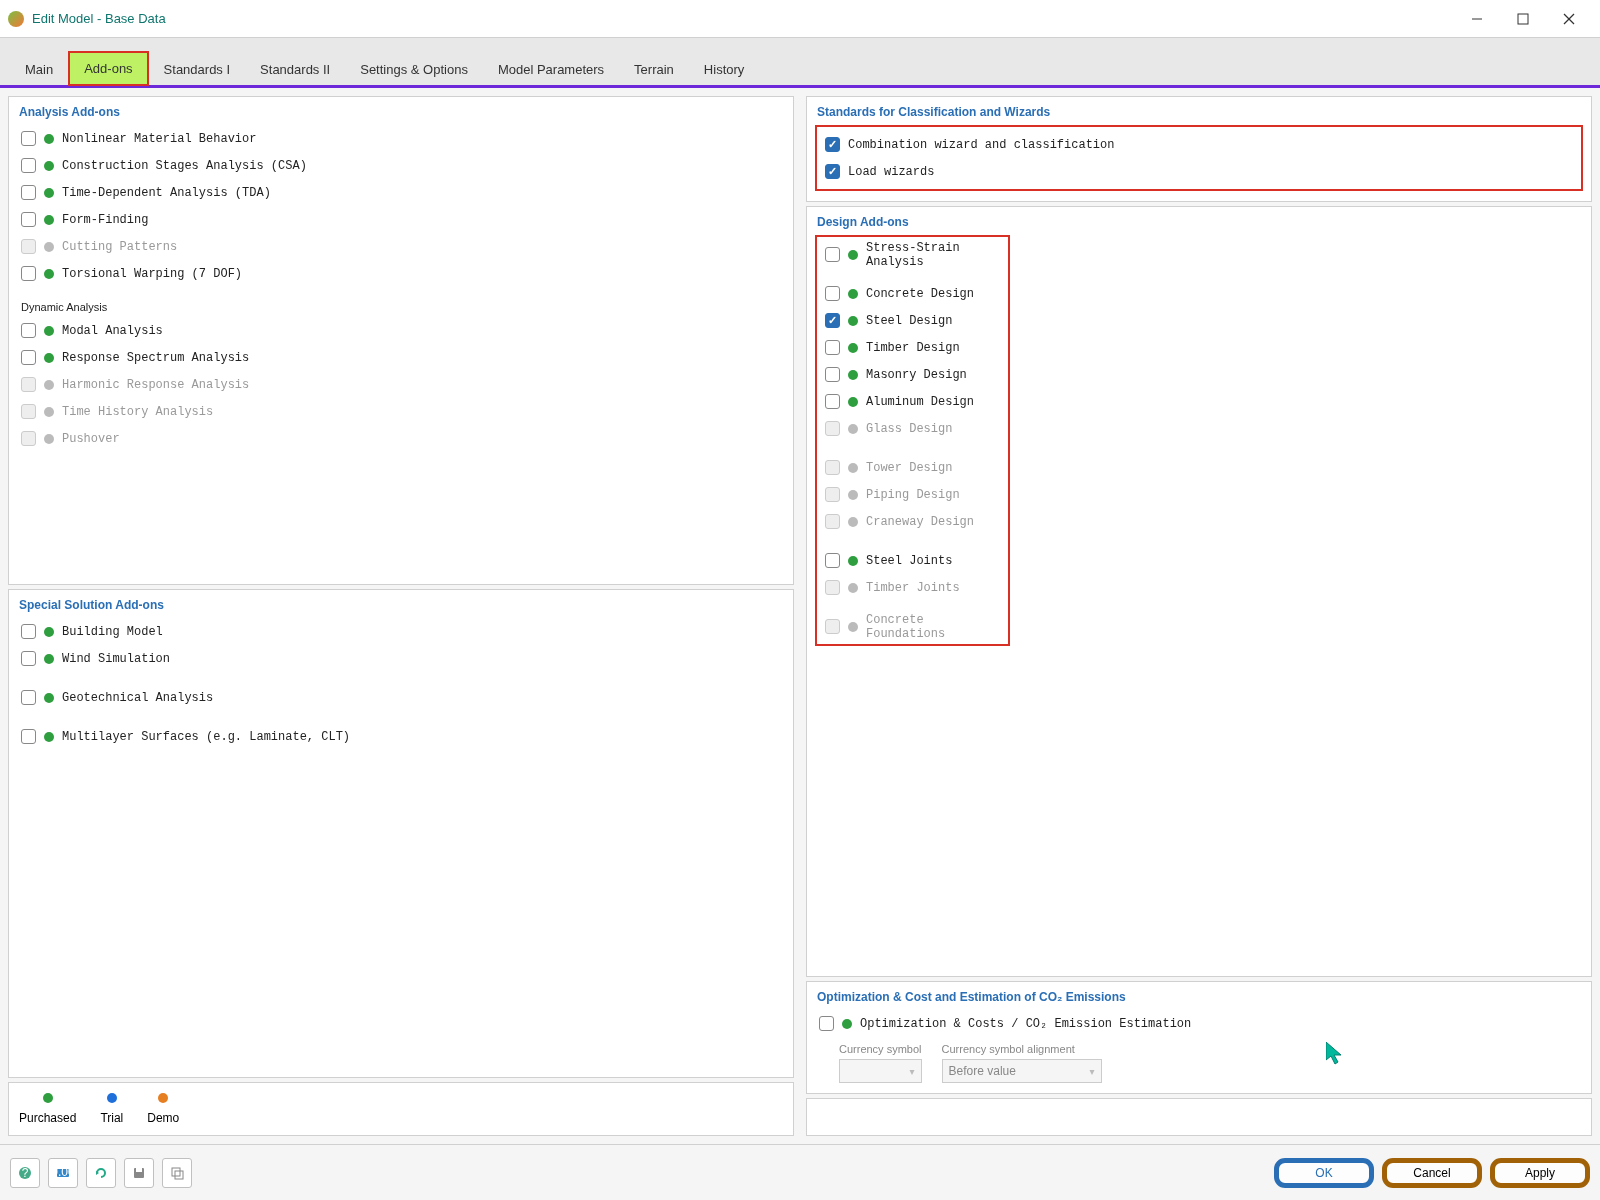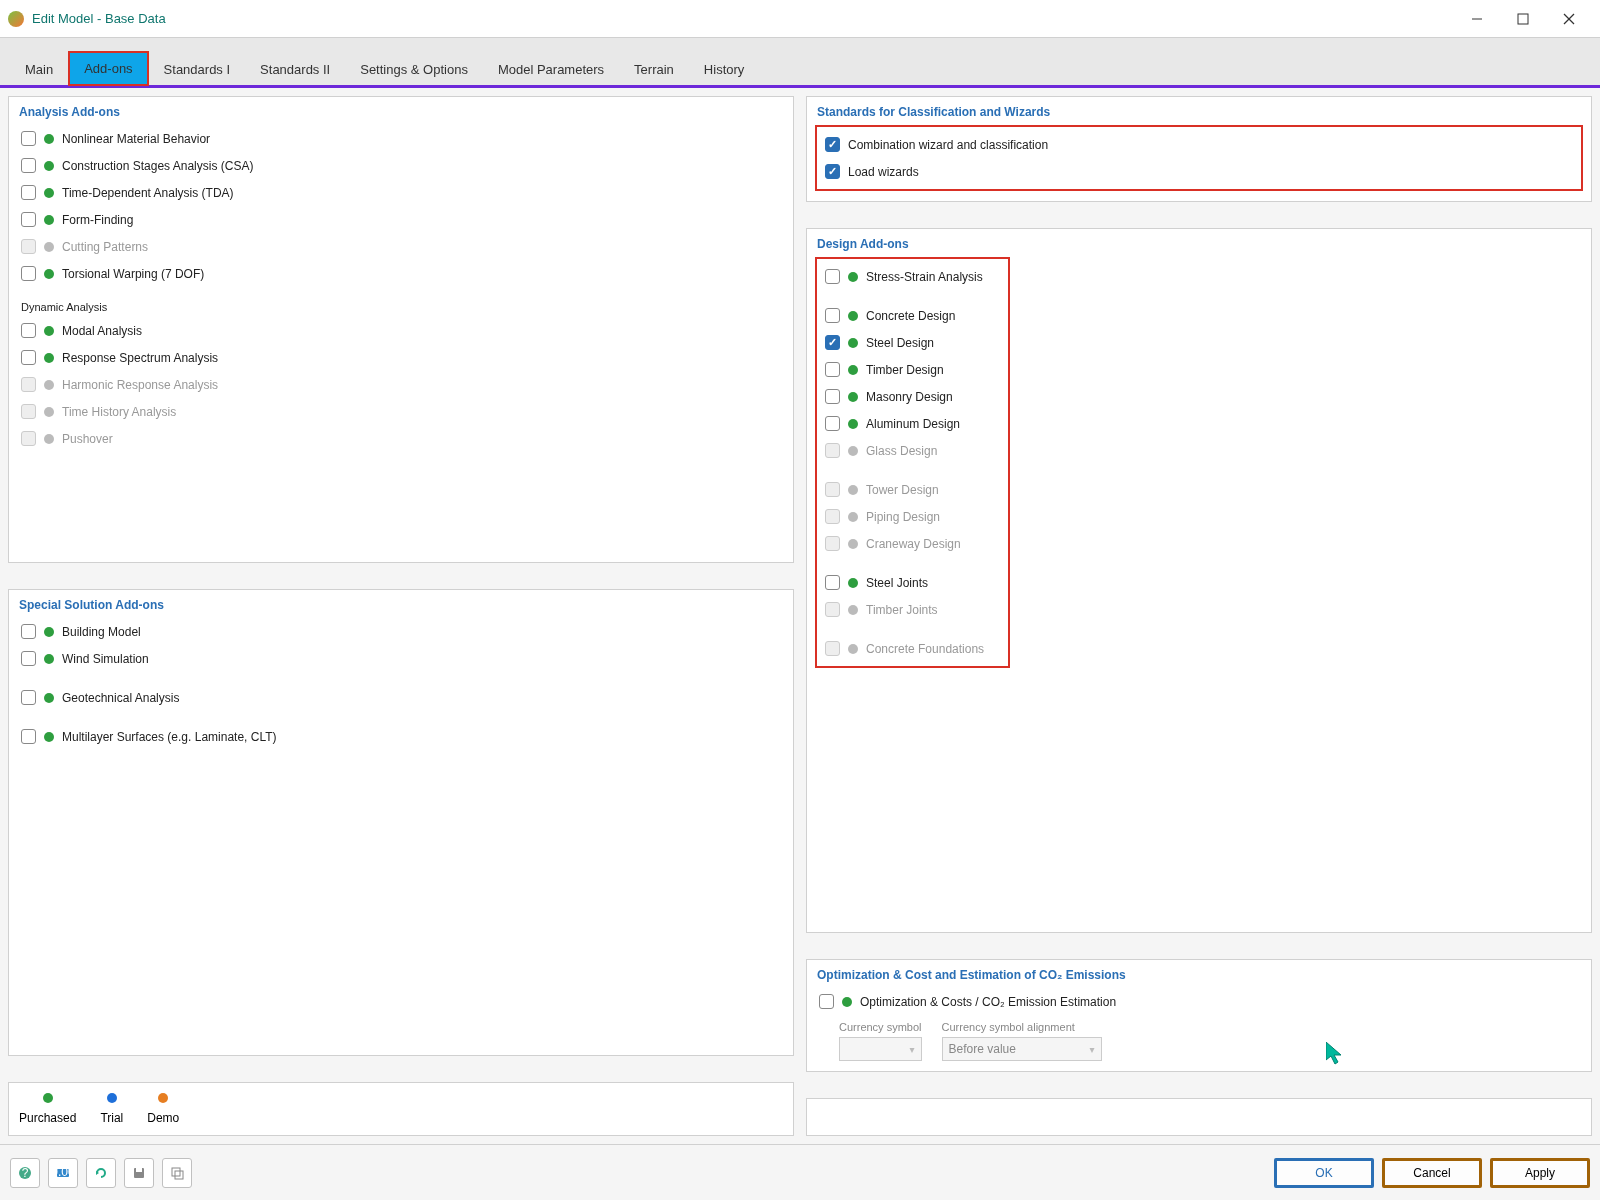--- a/index.html
+++ b/index.html
@@ -8,65 +8,65 @@
 .window { width: 1600px; height: 1200px; background: #fff; display: flex; flex-direction: column; }
 
 .titlebar { height: 38px; background: #fff; border-bottom: 1px solid #d0d0d0; display: flex; align-items: center; padding: 0 8px; }
 .titlebar-icon { width: 16px; height: 16px; margin-right: 8px; background: linear-gradient(135deg,#7bc043,#f37736); border-radius: 50%; }
 .titlebar-text { flex: 1; color: #0f766e; font-size: 13px; }
 .win-controls { display: flex; gap: 0; }
 .win-btn { width: 46px; height: 30px; display: flex; align-items: center; justify-content: center; color: #333; cursor: pointer; }
 
 .tabbar { height: 50px; background: #e8e8e8; border-bottom: 3px solid #6d28d9; display: flex; align-items: flex-end; padding-left: 10px; }
 .tab { padding: 8px 14px; color: #333; cursor: pointer; font-size: 13px; border: 1px solid transparent; border-bottom: none; }
-.tab.active { background: #0ea5e9; border: 1px solid #c0c0c0; border-bottom: 1px solid #fff; margin-bottom: -1px; }
+.tab.active { background: #bef264; border: 1px solid #c0c0c0; border-bottom: 1px solid #fff; margin-bottom: -1px; }
 .tab.highlighted { border: 2px solid #d93025; }
 
 .content { flex: 1; display: flex; gap: 12px; padding: 8px; background: #f5f5f5; overflow: hidden; }
-.col { display: flex; flex-direction: column; gap: 26px; }
+.col { display: flex; flex-direction: column; gap: 4px; }
 .col-left { flex: 1; }
 .col-right { flex: 1; }
 
 .panel { background: #fff; border: 1px solid #d0d0d0; padding: 6px 8px 10px 8px; }
 .panel-title { color: #2a6fb5; font-weight: 600; font-size: 12px; padding: 2px 0 6px 2px; }
 
 .opt-row { display: flex; align-items: center; height: 27px; gap: 8px; padding-left: 4px; }
 .opt-row.disabled { color: #999; }
 .opt-row.spaced-top { margin-top: 12px; }
 .chk { width: 15px; height: 15px; border: 1px solid #888; border-radius: 3px; background: #fff; display: flex; align-items: center; justify-content: center; flex-shrink: 0; }
 .chk.checked { background: #2a6fb5; border-color: #2a6fb5; }
 .chk.checked::after { content: '✓'; color: #fff; font-size: 11px; font-weight: bold; }
 .chk.disabled { background: #eee; border-color: #ccc; }
 .dot { width: 10px; height: 10px; border-radius: 50%; flex-shrink: 0; }
 .dot-green { background: #2e9e3f; }
 .dot-gray { background: #bbb; }
 .dot-blue { background: #1e6fd9; }
 .dot-orange { background: #e67e22; }
-.opt-label { color: #222; }
+.opt-label { color: #222; font-family: Liberation Mono, monospace; }
 .opt-row.disabled .opt-label { color: #999; }
 
 .subhead { font-size: 11px; color: #222; padding: 14px 0 4px 4px; }
 
 .redbox { border: 2px solid #d93025; padding: 4px; }
 
 .legend { background: #fff; border: 1px solid #d0d0d0; padding: 10px; display: flex; gap: 24px; align-items: center; }
 .legend-item { display: flex; align-items: center; gap: 8px; flex-direction: column; }
 
 .opt-form { display: flex; gap: 20px; padding: 6px 0 0 24px; }
 .form-group { display: flex; flex-direction: column; gap: 4px; }
 .form-label { color: #888; font-size: 11px; }
 .select { border: 1px solid #ccc; background: #f5f5f5; color: #888; height: 24px; padding: 0 6px; display: flex; align-items: center; justify-content: space-between; min-width: 60px; }
 .select.wide { min-width: 160px; }
 .select .caret { color: #bbb; font-size: 10px; }
 
 .bottom { height: 56px; background: #f5f5f5; border-top: 1px solid #d0d0d0; display: flex; align-items: center; padding: 0 10px; }
 .bottom-icons { display: flex; gap: 8px; }
 .bicon { width: 30px; height: 30px; border: 1px solid #c0c0c0; background: #fff; border-radius: 3px; display: flex; align-items: center; justify-content: center; cursor: pointer; }
 .bottom-spacer { flex: 1; }
-.btn { min-width: 100px; height: 30px; border: 3px solid #a16207; background: #fdfdfd; border-radius: 2px; cursor: pointer; margin-left: 8px; display: flex; align-items: center; justify-content: center; }
+.btn { min-width: 100px; height: 30px; border: 5px solid #a16207; background: #fdfdfd; border-radius: 11px; cursor: pointer; margin-left: 8px; display: flex; align-items: center; justify-content: center; }
 .btn.primary { border-color: #2a6fb5; color: #2a6fb5; }
 
 .cursor { position: absolute; left: 1326px; top: 1042px; pointer-events: none; z-index: 999; }
 .cursor svg { filter: drop-shadow(0 0 1px #fff); }
 
 .flex1 { flex: 1; }
 </style>
 </head>
 <body>
 

